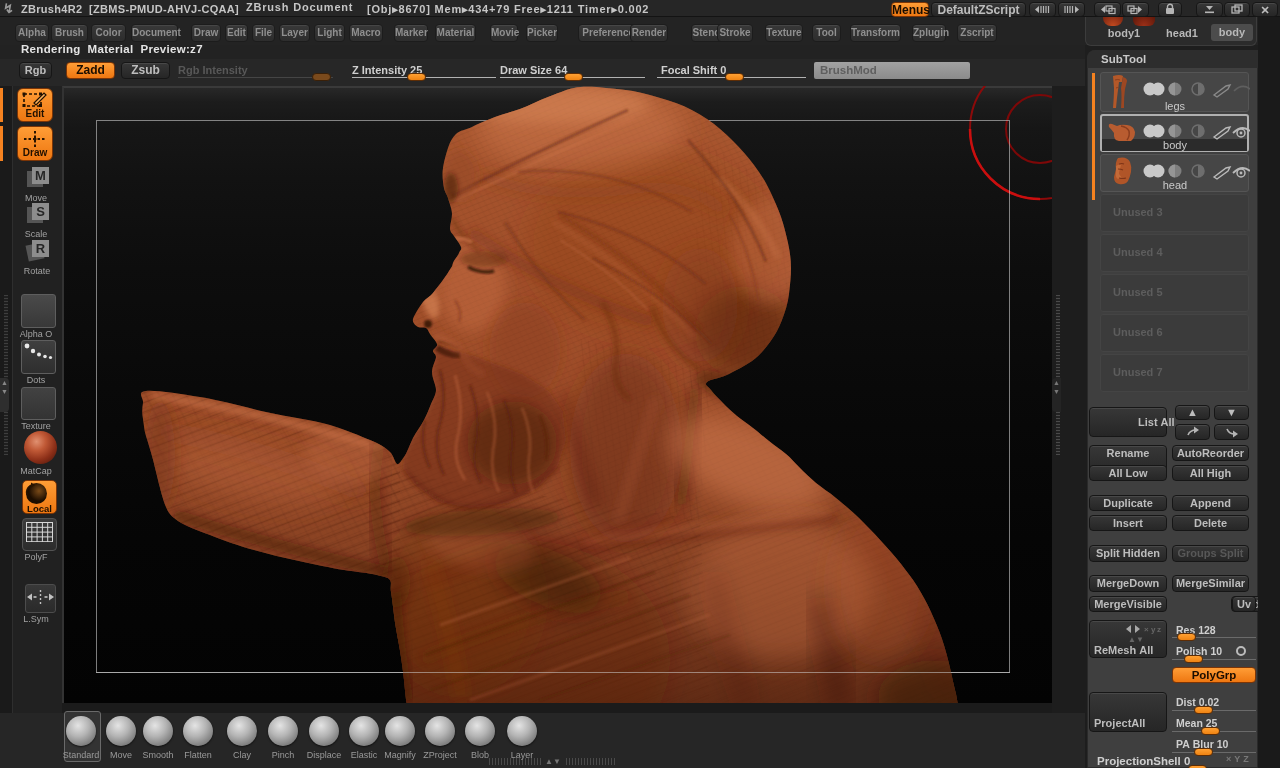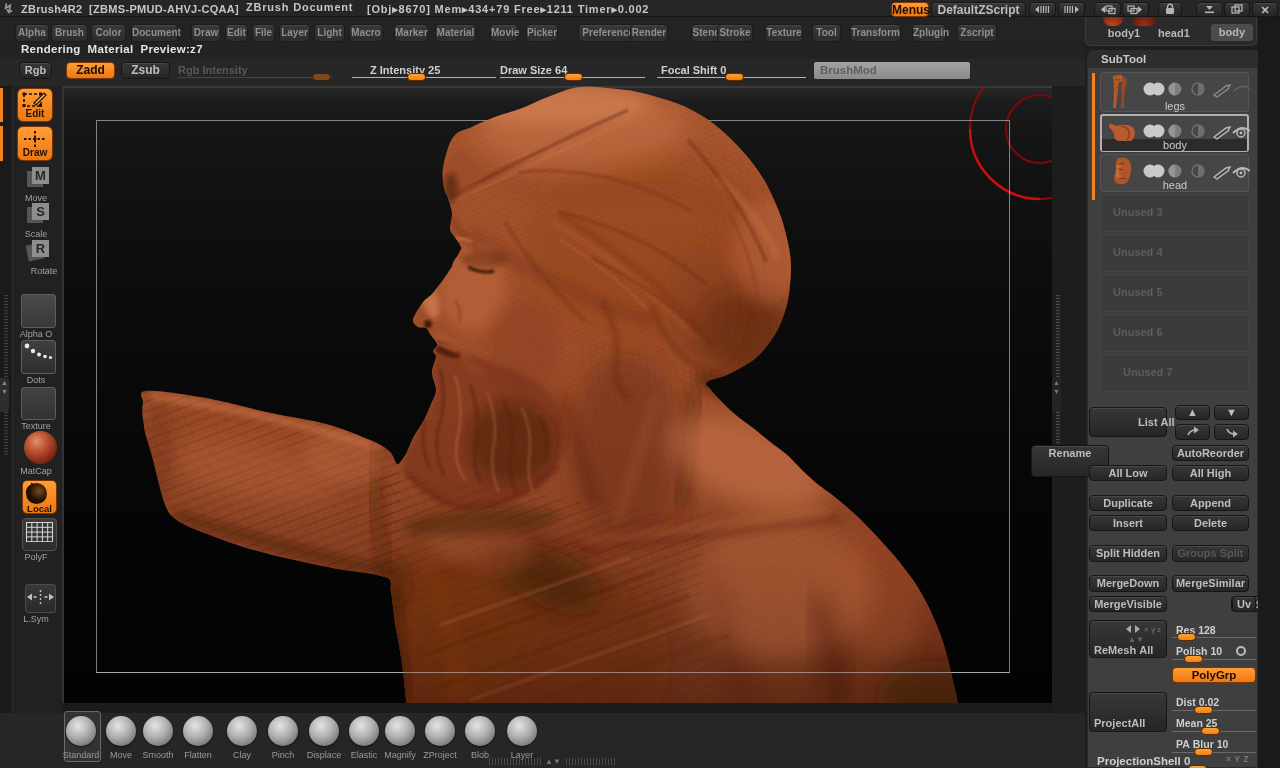--- a/index.html
+++ b/index.html
@@ -94,34 +94,34 @@
 <div class="mbtn" style="left:765px;width:38px;">Texture</div>
 <div class="mbtn" style="left:812px;width:29px;">Tool</div>
 <div class="mbtn" style="left:850px;width:51px;">Transform</div>
 <div class="mbtn" style="left:912px;width:34px;">Zplugin</div>
 <div class="mbtn" style="left:957px;width:40px;">Zscript</div>
 
 <div class="abs" style="left:1085px;top:17px;width:172px;height:29px;background:#2b2b2b;border:1px solid #3c3c3c;border-top:none;border-radius:0 0 6px 6px;"></div>
 <div class="abs" style="left:1103px;top:17px;width:20px;height:9px;background:radial-gradient(circle at 50% 100%,#c24a20,#7a2410);border-radius:0 0 8px 8px;"></div>
 <div class="abs" style="left:1133px;top:17px;width:22px;height:9px;background:radial-gradient(circle at 50% 100%,#9c3018,#5e180a);border-radius:0 0 6px 6px;"></div>
 <div class="abs" style="left:1100px;top:27px;width:48px;color:#b8b8b8;font-weight:bold;font-size:11px;text-align:center;">body1</div>
-<div class="abs" style="left:1158px;top:27px;width:48px;color:#b8b8b8;font-weight:bold;font-size:11px;">head1</div>
+<div class="abs" style="left:1158px;top:27px;width:48px;color:#b8b8b8;font-weight:bold;font-size:11px;text-align:center;">head1</div>
 <div class="abs" style="left:1211px;top:24px;width:42px;height:17px;background:#4c4c4c;border-radius:3px;color:#b8b8b8;font-weight:bold;font-size:11px;text-align:center;line-height:16px;">body</div>
 
 <div class="abs" style="left:0;top:45px;width:1085px;height:14px;background:#222222;"></div>
 <div class="abs" style="left:21px;top:43px;color:#e4e4e4;font-weight:bold;font-size:11.5px;letter-spacing:0.3px;white-space:nowrap;">Rendering&nbsp; Material&nbsp; Preview:z7</div>
 
 <div class="abs" style="left:0;top:59px;width:1085px;height:27px;background:#272727;"></div>
 <div class="rbtn" style="left:19px;top:62px;width:33px;height:17px;line-height:15px;">Rgb</div>
 <div class="obtn" style="left:66px;top:62px;width:49px;height:17px;line-height:15px;font-size:12px;">Zadd</div>
 <div class="rbtn" style="left:121px;top:62px;width:49px;height:17px;line-height:15px;font-size:12px;">Zsub</div>
 <div class="slbl" style="left:178px;top:64px;color:#585858;">Rgb&nbsp;Intensity</div>
 <div class="track" style="left:178px;top:77px;width:155px;background:#454545;"></div>
 <div class="knob" style="left:312px;top:73px;background:#7a4a1c;border-color:#3a2008;"></div>
-<div class="slbl" style="left:352px;top:64px;margin-left:18px;">Z&nbsp;Intensity&nbsp;25</div>
+<div class="slbl" style="left:352px;top:64px;">Z&nbsp;Intensity&nbsp;25</div>
 <div class="track" style="left:352px;top:77px;width:144px;"></div>
 <div class="knob" style="left:407px;top:73px;"></div>
 <div class="slbl" style="left:500px;top:64px;">Draw&nbsp;Size&nbsp;64</div>
 <div class="track" style="left:500px;top:77px;width:145px;"></div>
 <div class="knob" style="left:564px;top:73px;"></div>
 <div class="slbl" style="left:661px;top:64px;">Focal&nbsp;Shift&nbsp;0</div>
 <div class="track" style="left:657px;top:77px;width:149px;"></div>
 <div class="knob" style="left:725px;top:73px;"></div>
 <div class="abs" style="left:814px;top:62px;width:156px;height:17px;background:linear-gradient(#a2a2a2,#8b8b8b);border-radius:2px;"></div>
 <div class="abs" style="left:820px;top:64px;color:#5f5f5f;font-weight:bold;font-size:11.5px;">BrushMod</div>
@@ -294,21 +294,21 @@
 <svg class="abs" style="left:24px;top:131px;" width="22" height="16" viewBox="0 0 22 16">
     <g stroke="#2a1400" stroke-width="2" stroke-dasharray="2.5,2">
       <line x1="0" y1="8" x2="22" y2="8"></line>
       <line x1="11" y1="0" x2="11" y2="16"></line>
     </g>
     <circle cx="11" cy="8" r="1.6" fill="#2a1400"></circle>
   </svg>
 <div class="abs" style="left:20px;top:147px;width:30px;color:#201000;font-weight:bold;font-size:10px;text-align:center;">Draw</div>
 <div class="tinylbl" style="left:14px;top:193px;width:44px;">Move</div>
 <div class="tinylbl" style="left:14px;top:229px;width:44px;">Scale</div>
-<div class="tinylbl" style="left:22px;top:266px;width:44px;text-align:center;">Rotate</div>
+<div class="tinylbl" style="left:15px;top:266px;width:44px;text-align:center;">Rotate</div>
 <div class="tinylbl" style="left:12px;top:329px;width:48px;">Alpha&nbsp;O</div>
 <div class="tinylbl" style="left:14px;top:375px;width:44px;">Dots</div>
 <div class="tinylbl" style="left:14px;top:421px;width:44px;">Texture</div>
 <div class="tinylbl" style="left:14px;top:466px;width:44px;">MatCap</div>
 <div class="tinylbl" style="left:14px;top:552px;width:44px;">PolyF</div>
 <div class="tinylbl" style="left:14px;top:614px;width:44px;">L.Sym</div>
 
 <div class="abs" style="left:0;top:88px;width:3px;height:34px;background:#f58220;"></div>
 <div class="abs" style="left:0;top:126px;width:3px;height:35px;background:#f58220;"></div>
 
@@ -332,34 +332,34 @@
 
 <div class="abs" style="left:1100px;top:194px;width:149px;height:38px;background:#3b3b3b;border:1px solid #444;border-radius:3px;"></div>
 <div class="abs" style="left:1100px;top:234px;width:149px;height:38px;background:#3b3b3b;border:1px solid #444;border-radius:3px;"></div>
 <div class="abs" style="left:1100px;top:274px;width:149px;height:38px;background:#3b3b3b;border:1px solid #444;border-radius:3px;"></div>
 <div class="abs" style="left:1100px;top:314px;width:149px;height:38px;background:#3b3b3b;border:1px solid #444;border-radius:3px;"></div>
 <div class="abs" style="left:1100px;top:354px;width:149px;height:38px;background:#3b3b3b;border:1px solid #444;border-radius:3px;"></div>
 <div class="abs" style="left:1113px;top:206px;color:#5d5d5d;font-weight:bold;font-size:11px;">Unused&nbsp;3</div>
 <div class="abs" style="left:1113px;top:246px;color:#5d5d5d;font-weight:bold;font-size:11px;">Unused&nbsp;4</div>
 <div class="abs" style="left:1113px;top:286px;color:#5d5d5d;font-weight:bold;font-size:11px;">Unused&nbsp;5</div>
 <div class="abs" style="left:1113px;top:326px;color:#5d5d5d;font-weight:bold;font-size:11px;">Unused&nbsp;6</div>
-<div class="abs" style="left:1113px;top:366px;color:#5d5d5d;font-weight:bold;font-size:11px;margin-left:10px;">Unused&nbsp;7</div>
+<div class="abs" style="left:1113px;top:366px;color:#5d5d5d;font-weight:bold;font-size:11px;">Unused&nbsp;7</div>
 
 <div class="rbtn" style="left:1089px;top:407px;width:78px;height:30px;line-height:28px;padding-left:48px;">List&nbsp;All</div>
 <div class="rbtn" style="left:1175px;top:405px;width:35px;height:15px;line-height:13px;">▲</div>
 <div class="rbtn" style="left:1214px;top:405px;width:35px;height:15px;line-height:13px;">▼</div>
 <div class="rbtn" style="left:1175px;top:424px;width:35px;height:16px;"><svg width="33" height="14" viewBox="0 0 33 14">
       <path d="M12,10 q2,-5 8,-5" fill="none" stroke="#b5b5b5" stroke-width="1.6"></path>
       <path d="M18,1.5 l5,3.5 -5,3.5 z" fill="#b5b5b5"></path>
     </svg></div>
 <div class="rbtn" style="left:1214px;top:424px;width:35px;height:16px;"><svg width="33" height="14" viewBox="0 0 33 14">
       <path d="M12,4 q2,5 8,5" fill="none" stroke="#b5b5b5" stroke-width="1.6"></path>
       <path d="M18,12.5 l5,-3.5 -5,-3.5 z" fill="#b5b5b5"></path>
     </svg></div>
-<div class="rbtn" style="left:1031px;top:445px;width:78px;height:32px;line-height:14px;">Rename</div>
+<div class="rbtn" style="left:1089px;top:445px;width:78px;height:32px;line-height:14px;">Rename</div>
 <div class="rbtn" style="left:1172px;top:445px;width:77px;height:16px;line-height:14px;">AutoReorder</div>
 <div class="rbtn" style="left:1089px;top:465px;width:78px;height:16px;line-height:14px;">All&nbsp;Low</div>
 <div class="rbtn" style="left:1172px;top:465px;width:77px;height:16px;line-height:14px;">All&nbsp;High</div>
 <div class="rbtn" style="left:1089px;top:495px;width:78px;height:16px;line-height:14px;">Duplicate</div>
 <div class="rbtn" style="left:1172px;top:495px;width:77px;height:16px;line-height:14px;">Append</div>
 <div class="rbtn" style="left:1089px;top:515px;width:78px;height:16px;line-height:14px;">Insert</div>
 <div class="rbtn" style="left:1172px;top:515px;width:77px;height:16px;line-height:14px;">Delete</div>
 <div class="rbtn" style="left:1089px;top:545px;width:78px;height:17px;line-height:15px;">Split&nbsp;Hidden</div>
 <div class="rbtn" style="left:1172px;top:545px;width:77px;height:17px;line-height:15px;color:#585858;">Groups&nbsp;Split</div>
 <div class="rbtn" style="left:1089px;top:575px;width:78px;height:17px;line-height:15px;">MergeDown</div>

